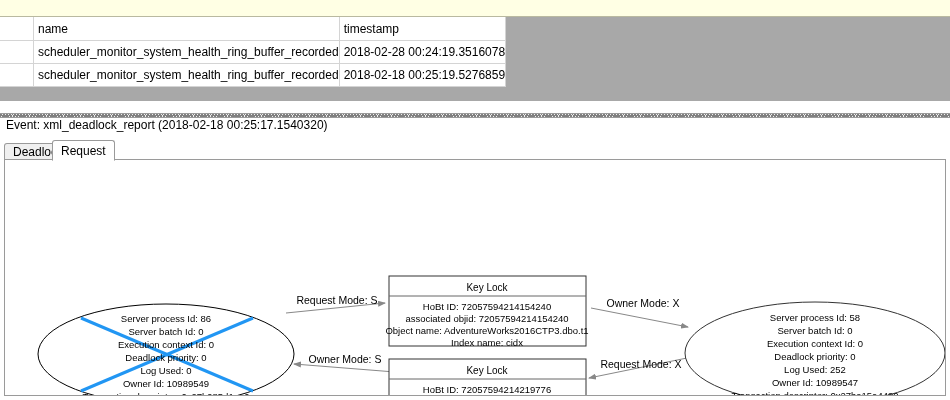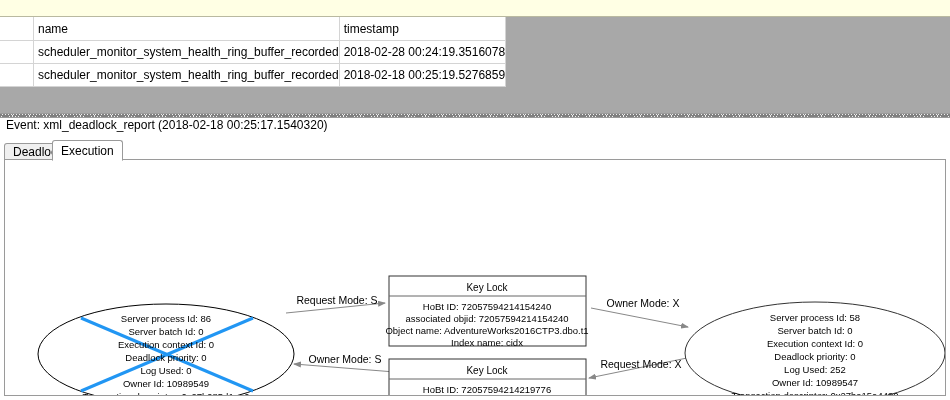--- a/index.html
+++ b/index.html
@@ -34,21 +34,21 @@
     position: absolute;
     left: 7px; top: 16px;
     font-size: 16px;
     white-space: nowrap;
   }
 
   
   .grid {
     position: absolute;
     left: 0; top: 17px;
-    width: 950px; height: 96px;
+    width: 950px; height: 84px;
     background: #a8a8a8;
     box-sizing: border-box;
   }
   .grid-table {
     position: absolute;
     left: 0; top: 0;
     border-collapse: collapse;
     table-layout: fixed;
     background: #ffffff;
   }
@@ -221,21 +221,21 @@
   </div>
 
   <div class="splitter"></div>
 
   <div class="detail-pane">
 
     <div class="event-title">Event: xml_deadlock_report (2018-02-18 00:25:17.1540320)</div>
 
     <div class="tab-strip">
       <div class="tab" id="tab-details">Deadlock</div>
-      <div class="tab active" id="tab-deadlock">Execution</div>
+      <div class="tab active" id="tab-deadlock">Request</div>
     </div>
 
     <div class="tab-body">
       <div class="graph">
         <svg width="940" height="235" viewBox="0 0 940 235" xmlns="http://www.w3.org/2000/svg">
           <defs>
             <marker id="arrowhead" markerWidth="8" markerHeight="6" refX="7" refY="3" orient="auto" markerUnits="userSpaceOnUse">
               <path d="M0,0 L8,3 L0,6 z" fill="#888888"></path>
             </marker>
           </defs>

